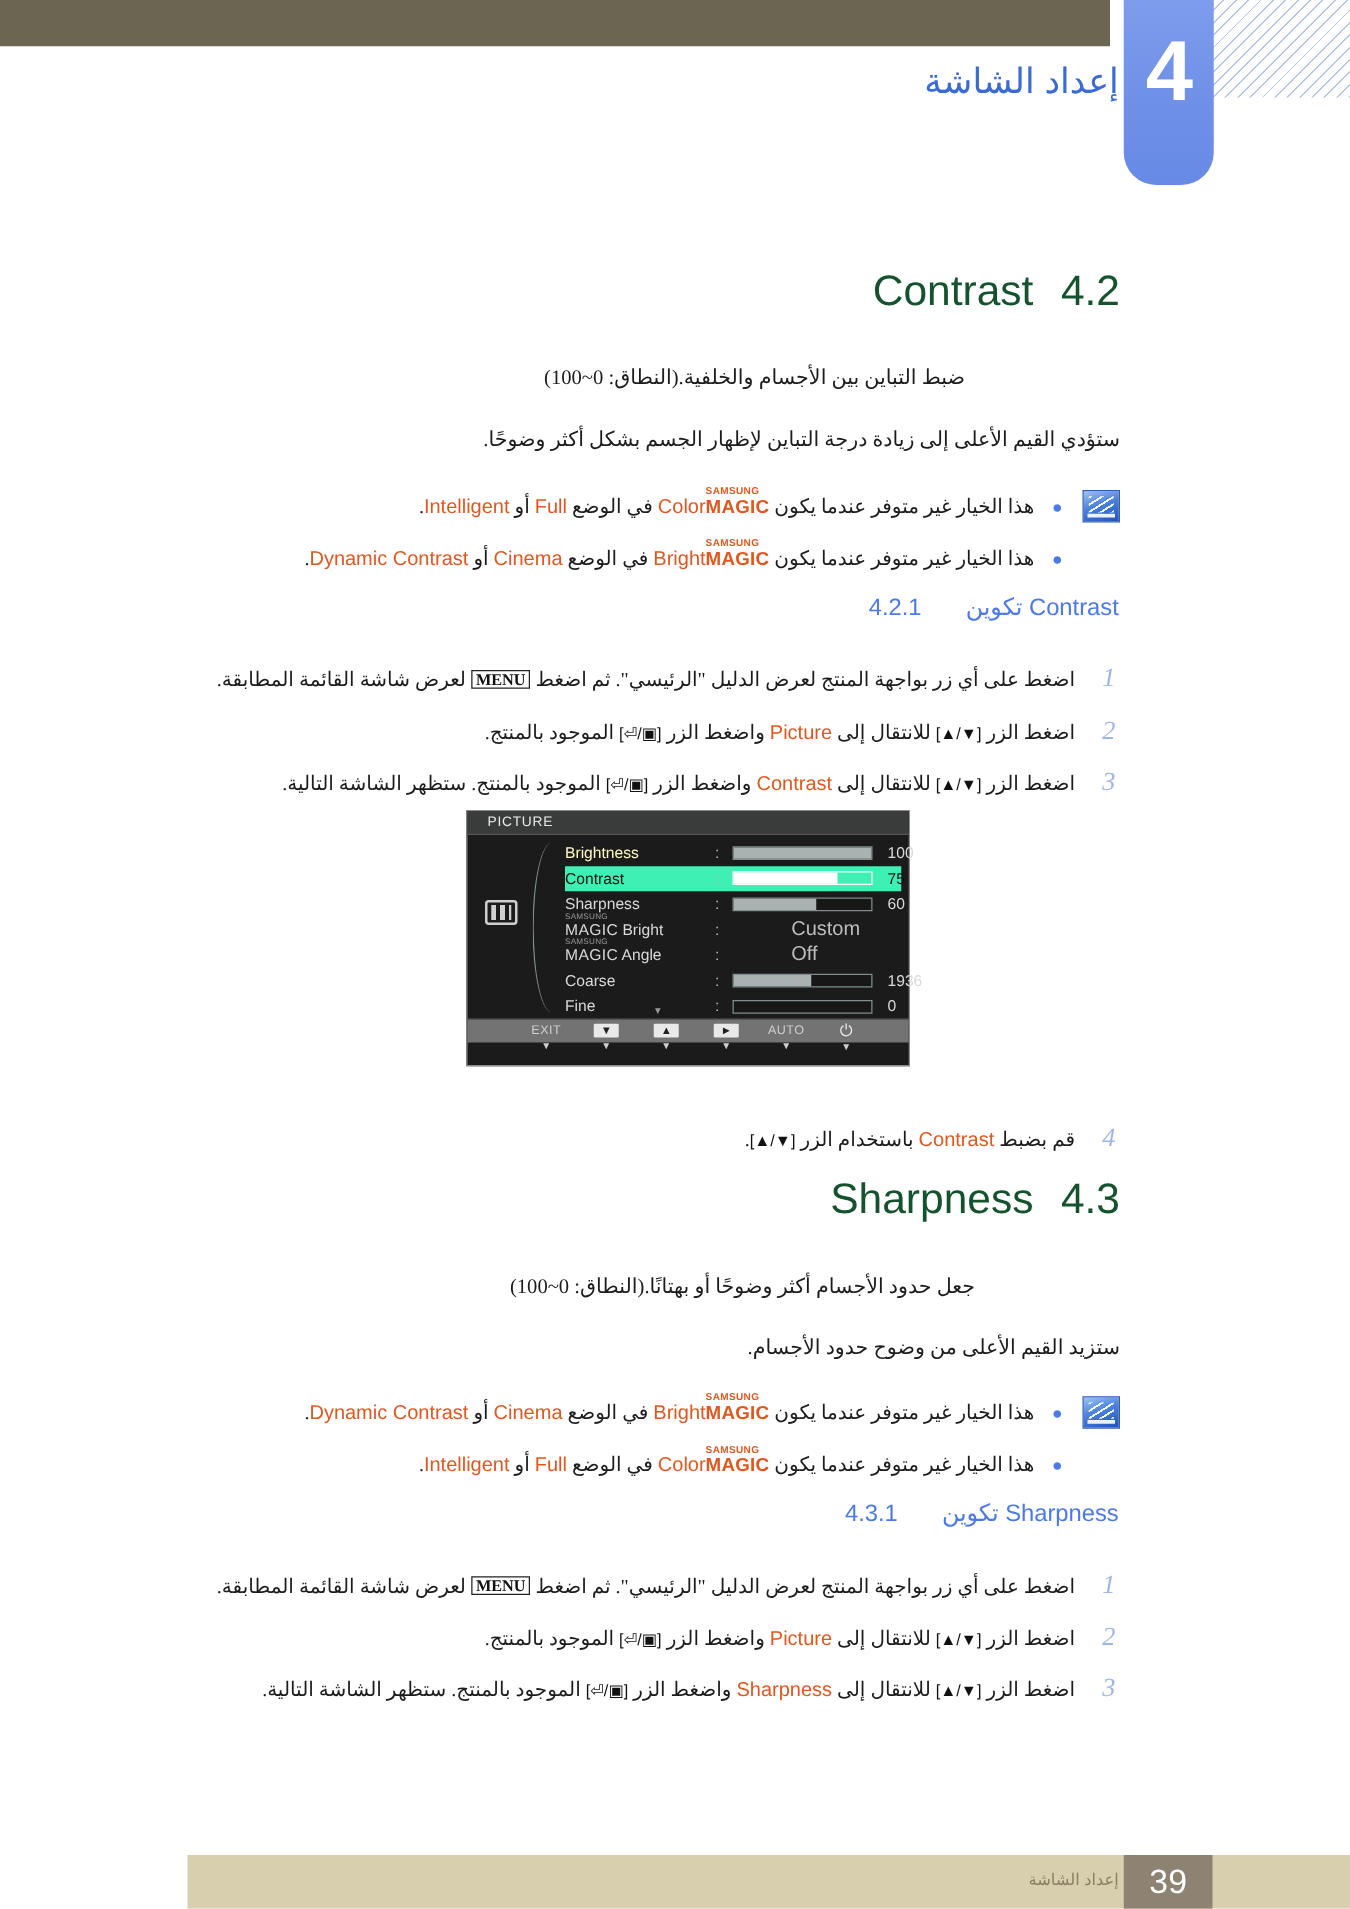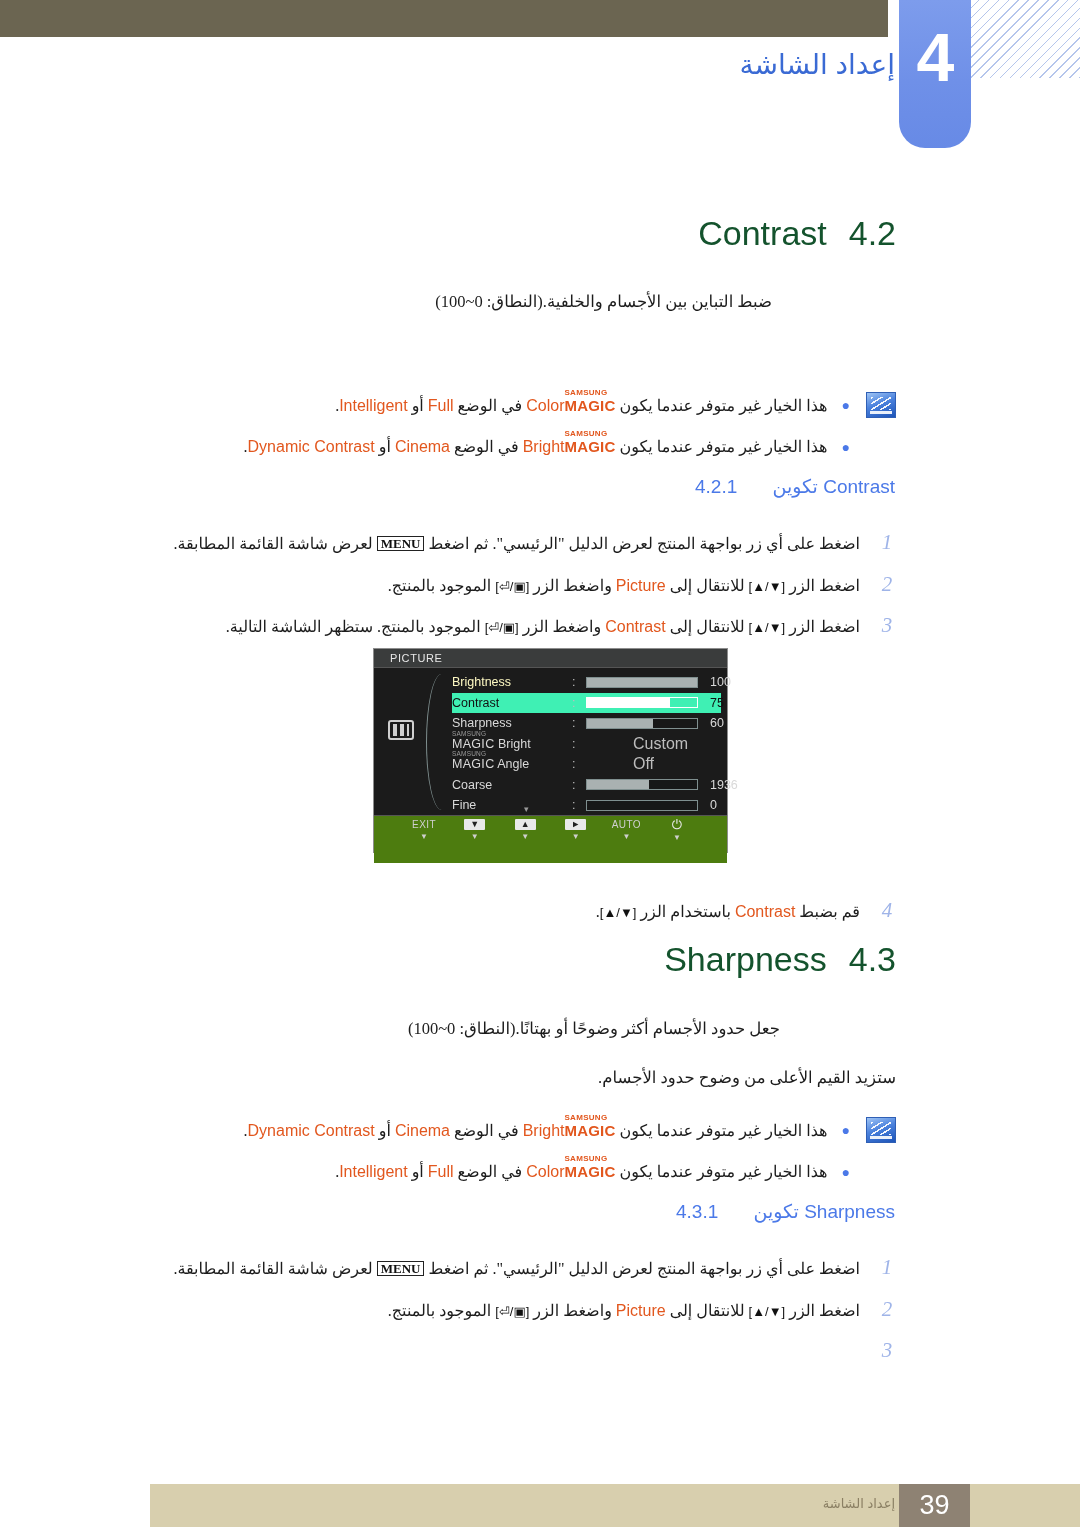--- a/index.html
+++ b/index.html
@@ -185,22 +185,22 @@
   .osd-row.hl .bar { border-color:#ffffff; background:#3ff0b4; }
   .osd-row.hl .bar .fill { background:#ffffff; }
   .r-num { width:42px; text-align:left; font-size:12.5px; }
   .magic-osd { display:inline-block; position:relative; line-height:1; }
   .magic-osd .sam { position:absolute; top:-7px; left:0; font-size:6.5px; letter-spacing:.2px; color:#9a9a9a;}
   .magic-osd .mg { font-size:12.5px; letter-spacing:.3px; }
   .osd-caret {
     position:absolute; left:150px; bottom:1px; color:#9a9a9a; font-size:9px;
   }
   .osd-foot {
-    height:48px; background:#4d7c0f; border-top:1px solid #555;
-    display:flex; align-items:flex-start; justify-content:space-between;
+    height:19px; background:#737373; border-top:1px solid #555;
+    display:flex; align-items:flex-start; justify-content:flex-end;
     padding: 3px 26px 0 26px;
   }
   .foot-item { display:flex; flex-direction:column; align-items:center; width:48px; }
   .foot-lab { color:#cfcfcf; font-size:10px; letter-spacing:.4px; }
   .foot-btn {
     background:#e9e9e9; color:#222; font-size:9px; line-height:11px;
     padding:0 6px; border-radius:1px;
   }
   .foot-pow { color:#e9e9e9; font-size:13px; line-height:12px; }
   .foot-tick { color:#cfcfcf; font-size:8px; margin-top:2px; }
@@ -231,20 +231,21 @@
   <div class="hdr-tab">
     <span>4</span>
   </div>
   <div class="hdr-title">إعداد الشاشة</div>
 
   <div class="sec-title" style="right:184px; top:214px;">
     <span>Contrast</span><span class="num">4.2</span>
   </div>
 
   <div class="para" style="right:308px; top:292px;">ضبط التباين بين الأجسام والخلفية.(النطاق: 0~100)</div>
+  <div class="para" style="right:184px; top:342px;">ستؤدي القيم الأعلى إلى زيادة درجة التباين لإظهار الجسم بشكل أكثر وضوحًا.</div>
 
   <div class="bullet-row" style="right:184px; top:392px;">
     <span class="note-icon"></span>
     <span class="bdot">●</span>
     <span class="btxt">
       <span>هذا الخيار غير متوفر عندما يكون</span>
       <span class="magic"><span class="sam">SAMSUNG</span><span class="mg">MAGIC</span></span><span class="orange">Color</span>
       <span>في الوضع</span>
       <span class="orange">Full</span>
       <span>أو</span>
@@ -468,19 +469,28 @@
       <span>للانتقال إلى</span>
       <span class="orange">Picture</span>
       <span>واضغط الزر</span>
       <span class="key">[⏎/▣]</span>
       <span>الموجود بالمنتج.</span>
     </span>
   </div>
 
   <div class="step" style="right:178px; top:1338px;">
     <span class="step-num">3</span>
+    <span class="step-txt">
+      <span>اضغط الزر</span>
+      <span class="key">[▲/▼]</span>
+      <span>للانتقال إلى</span>
+      <span class="orange">Sharpness</span>
+      <span>واضغط الزر</span>
+      <span class="key">[⏎/▣]</span>
+      <span>الموجود بالمنتج. ستظهر الشاشة التالية.</span>
+    </span>
   </div>
 
   <div class="ftr-bar"></div>
   <div class="ftr-txt">إعداد الشاشة</div>
   <div class="ftr-num">39</div>
 
 </div>
 
 </body></html>

